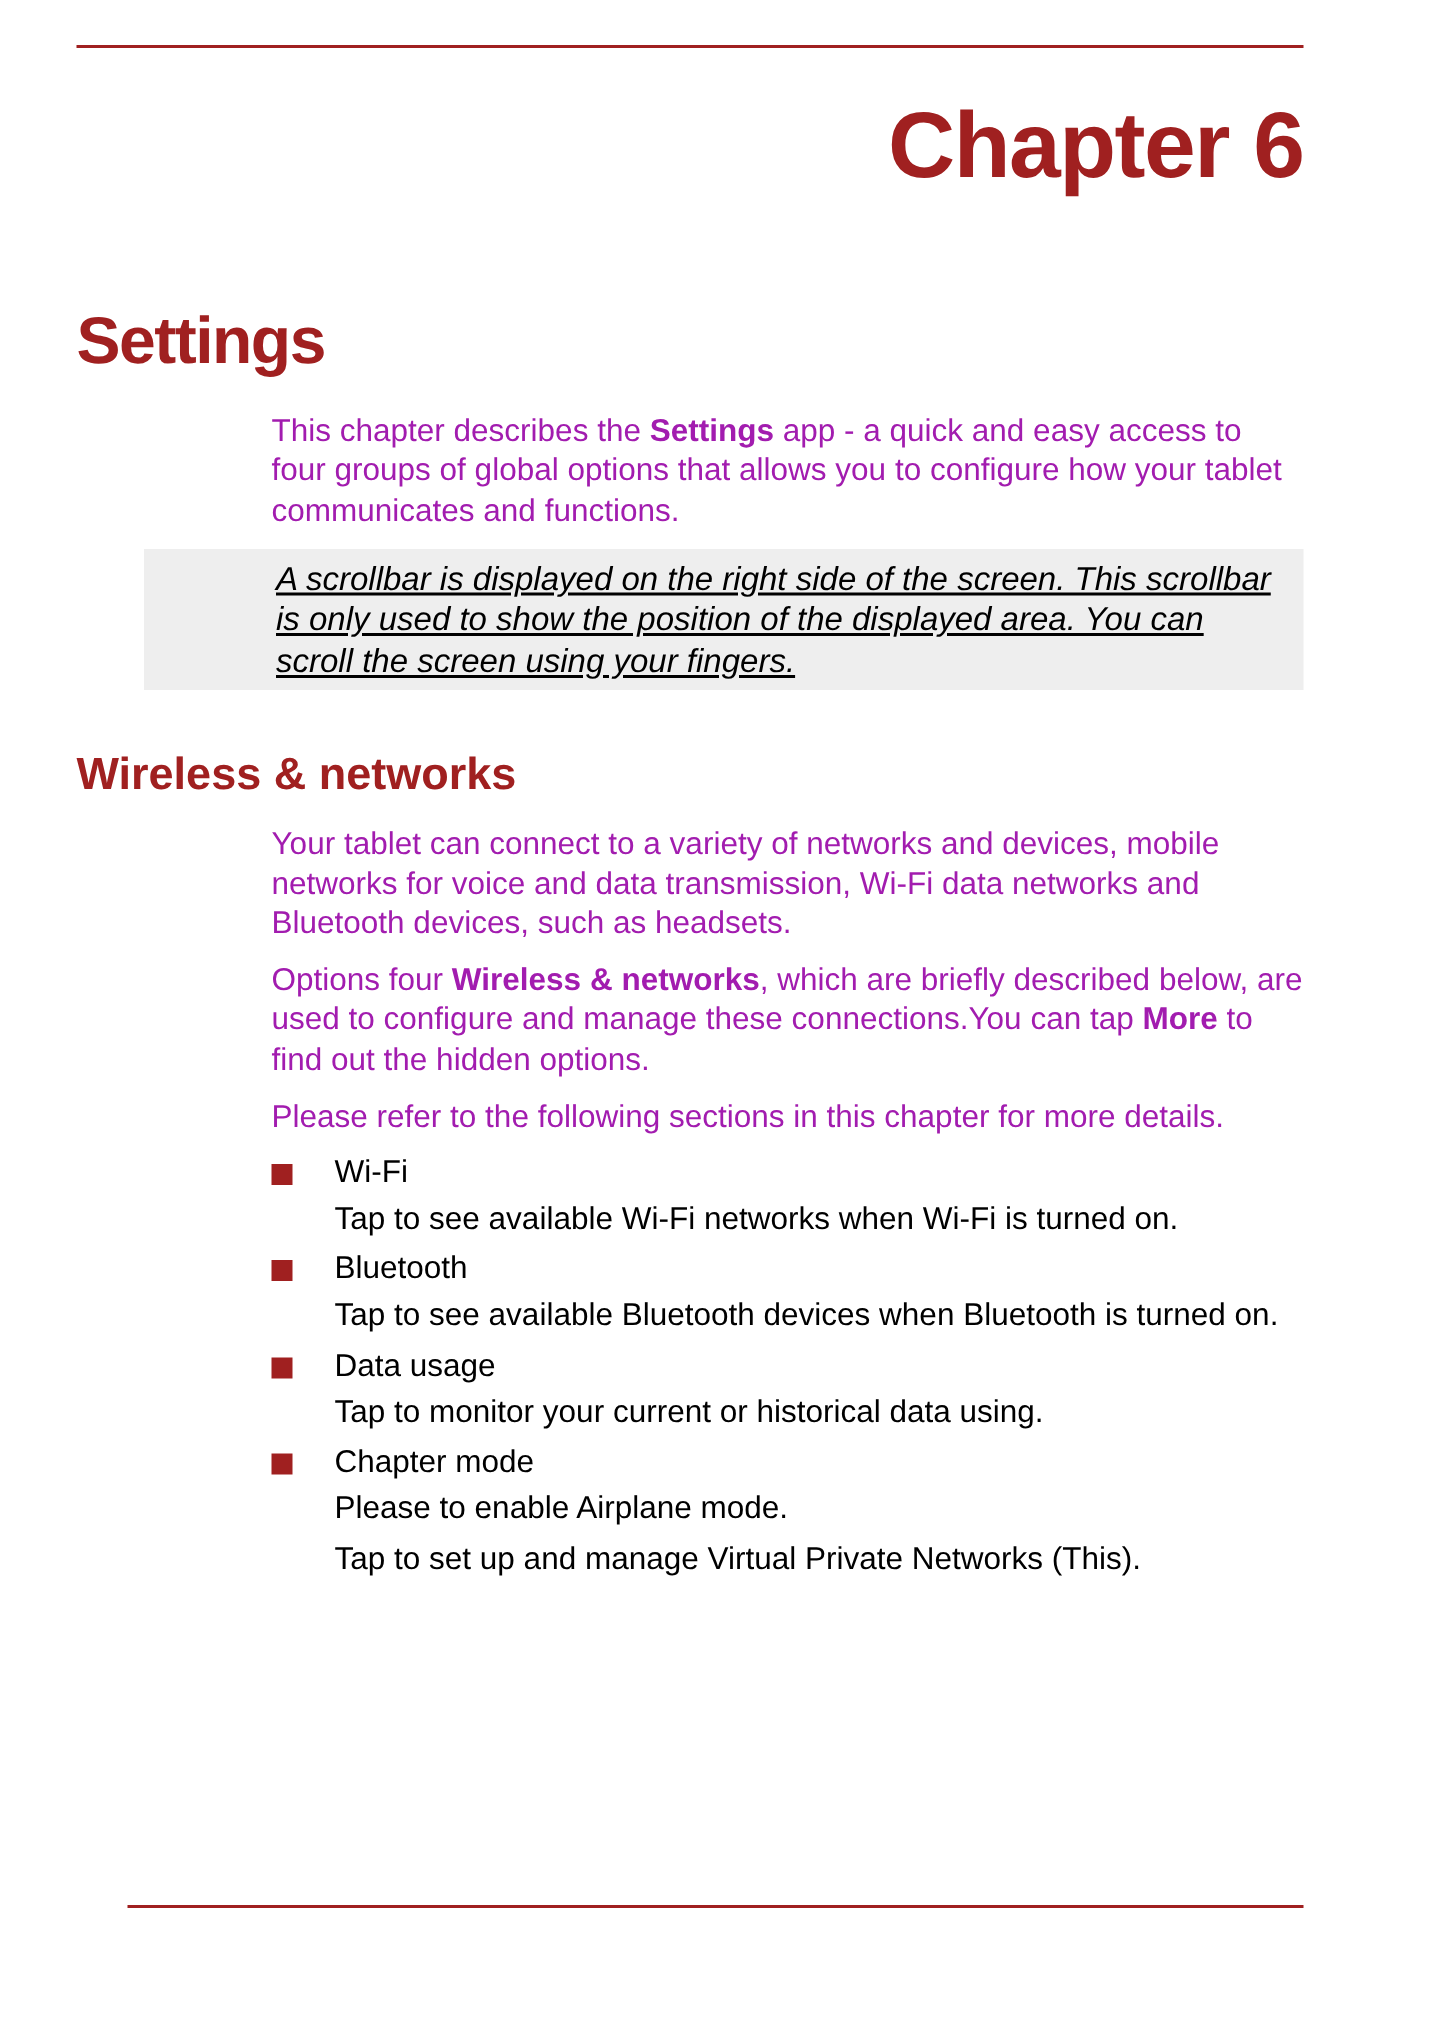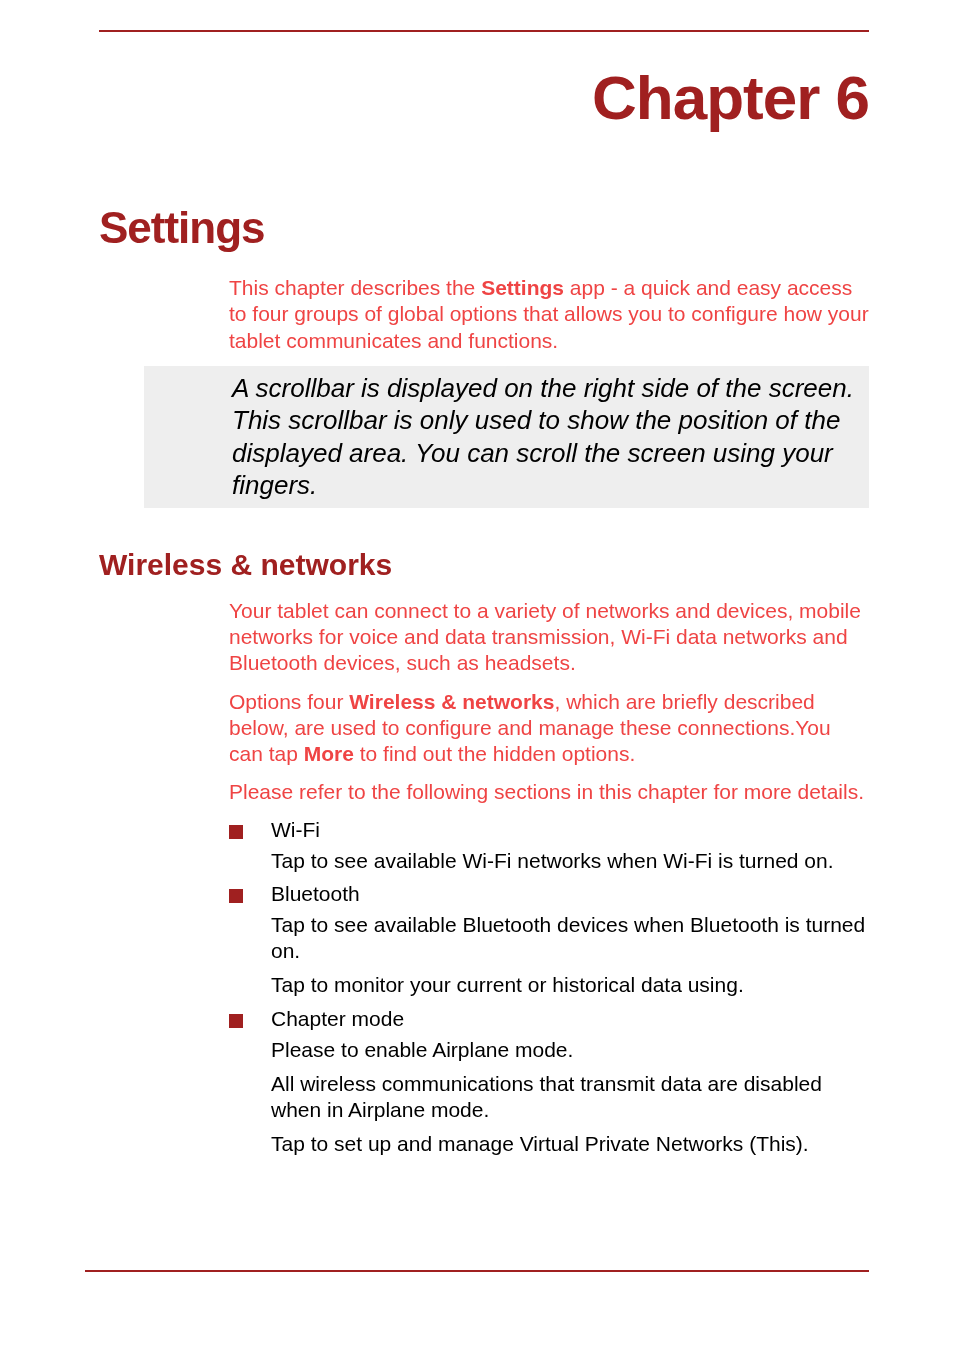--- a/index.html
+++ b/index.html
@@ -8,21 +8,21 @@
       box-sizing: border-box;
     }
     body {
       width: 954px;
       height: 1345px;
       background: #fff;
       font-family: Arial, Helvetica, sans-serif;
       position: relative;
     }
     .page {
-      padding: 30px 85px 0 99px;
+      padding: 30px 85px 0 51px;
     }
     .top-rule {
       border-top: 2px solid #a02020;
       margin-bottom: 30px;
     }
     .chapter-title {
       text-align: right;
       font-size: 62px;
       font-weight: 900;
       color: #a02020;
@@ -32,21 +32,21 @@
     }
     .section-title {
       font-size: 44px;
       font-weight: 900;
       color: #a02020;
       margin-bottom: 22px;
       letter-spacing: -1px;
     }
     .body-text {
       font-size: 21px;
-      color: #ef4444;
+      color: #a21caf;
       margin-left: 130px;
       margin-bottom: 12px;
       line-height: 1.25;
     }
     .body-text .bold {
       font-weight: bold;
     }
     .note-container {
       display: flex;
       margin-left: 45px;
@@ -60,25 +60,26 @@
       padding-top: 6px;
     }
     .note-icon {
       width: 36px;
       height: 36px;
     }
     .note-text {
       flex: 1;
       background: #eeeeee;
       padding: 6px 10px 6px 45px;
-      font-size: 26px;
+      font-size: 22px;
       font-style: italic;
       line-height: 1.25;
       margin-left: -42px;
       padding-left: 88px;
+      text-decoration: underline;
     }
     .subsection-title {
       font-size: 30px;
       font-weight: 900;
       color: #a02020;
       margin-top: 0px;
       margin-bottom: 16px;
     }
     .list-item {
       margin-left: 130px;
@@ -173,29 +174,32 @@
         <div class="list-desc">Tap to see available Wi-Fi networks when Wi-Fi is turned on.</div>
       </div>
       <div class="list-item">
         <div class="list-bullet-row">
           <div class="bullet"></div>
           <div class="list-label">Bluetooth</div>
         </div>
         <div class="list-desc">Tap to see available Bluetooth devices when Bluetooth is turned on.</div>
       </div>
       <div class="list-item">
+        <div class="list-bullet-row">
+          <div class="bullet"></div>
+          <div class="list-label">Data usage</div>
+        </div>
         <div class="list-desc">Tap to monitor your current or historical data using.</div>
       </div>
       <div class="list-item">
         <div class="list-bullet-row">
           <div class="bullet"></div>
           <div class="list-label">Chapter mode</div>
         </div>
         <div class="list-desc">Please to enable Airplane mode.</div>
-        <div class="list-desc">All wireless communications that transmit data are disabled when in Airplane mode.</div>
       </div>
       <div class="list-item">
         <div class="list-desc">Tap to set up and manage Virtual Private Networks (This).</div>
       </div>
     </div>
 </div>
 
 <div class="footer">
   <div class="footer-rule"></div>
 </div>

